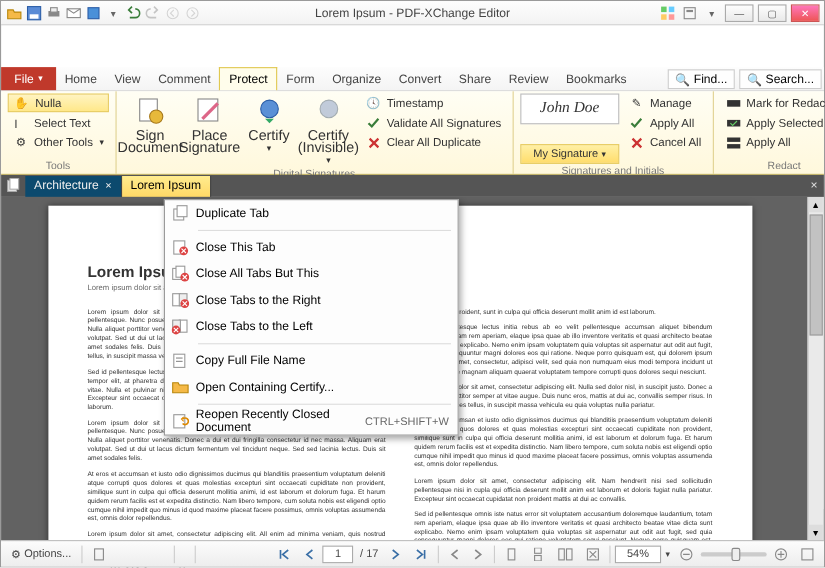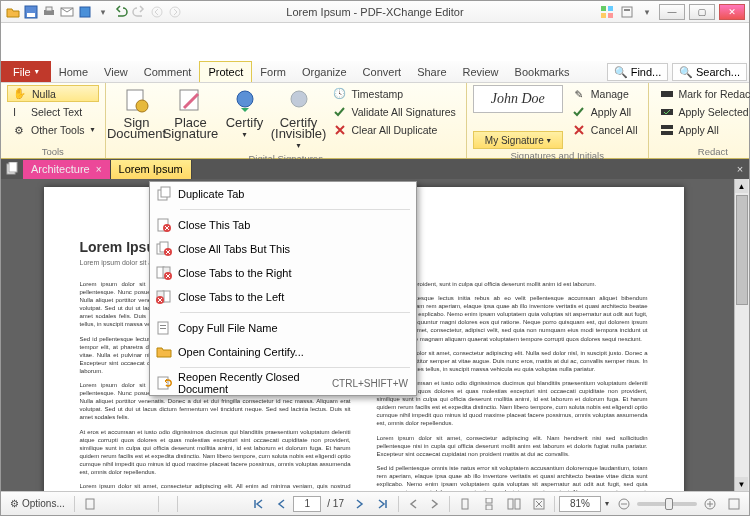--- a/index.html
+++ b/index.html
@@ -33,21 +33,21 @@
 .bigbtn { display: flex; flex-direction: column; align-items: center; justify-content: center; width: 50px; gap: 2px; text-align: center; padding: 2px; cursor: pointer; }
 .bigbtn .lbl { font-size: 13px; line-height: 11px; }
 .ico16 { width: 16px; height: 16px; display: inline-flex; align-items: center; justify-content: center; }
 .ico32 { width: 28px; height: 28px; display: inline-flex; align-items: center; justify-content: center; }
 .sigprev { width: 90px; height: 28px; border: 1px solid #bbb; background: #fff; display: flex; align-items: center; justify-content: center; font-style: italic; font-family: cursive; font-size: 14px; color: #333; }
 .sigbtn { width: 90px; height: 18px; border: 1px solid #e6c95a; background: linear-gradient(#fff0a5,#ffdd6c); display: flex; align-items: center; justify-content: center; font-size: 10px; gap: 3px; cursor: pointer; }
 
 
 .doctabs { height: 20px; background: #555; display: flex; align-items: center; padding-left: 4px; font-size: 11px; color: #ddd; }
 .docicon { width: 14px; height: 14px; margin-right: 4px; }
-.dtab { height: 19px; background: #ec4899; color: #eee; display: flex; align-items: center; padding: 0 8px; border-right: 1px solid #444; cursor: pointer; }
+.dtab { height: 19px; background: #0c4a6e; color: #eee; display: flex; align-items: center; padding: 0 8px; border-right: 1px solid #444; cursor: pointer; }
 .dtab.active { background: linear-gradient(#ffec8f,#ffd866); color: #000; }
 .dtab .x { margin-left: 6px; font-size: 10px; }
 .dtab-close-all { margin-left: auto; width: 18px; color: #ddd; text-align: center; cursor: pointer; }
 
 
 .content { flex: 1; background: #626262; overflow: hidden; position: relative; display: flex; }
 .pagewrap { flex: 1; overflow: hidden; display: flex; justify-content: center; padding: 8px 16px 8px 8px; }
 .page { background: #fff; width: 640px; height: 880px; box-shadow: 0 0 6px rgba(0,0,0,0.5); padding: 30px 36px; font-size: 6px; color: #333; column-count: 2; column-gap: 26px; }
 .page h1 { font-size: 14px; font-weight: bold; margin-bottom: 4px; column-span: all; }
 .page .sub { font-size: 7px; color: #666; margin-bottom: 14px; column-span: all; }
@@ -565,21 +565,21 @@
           <rect x="8" y="1" width="5" height="10" fill="none" stroke="#888"></rect>
         </svg>
       </div>
     <div class="sbtn">
         <svg width="12" height="12">
           <rect x="1" y="1" width="10" height="10" fill="none" stroke="#888"></rect>
           <path d="M3 3l6 6M9 3l-6 6" stroke="#888"></path>
         </svg>
       </div>
     <div class="sdiv"></div>
-    <div class="zoombox">81%</div>
+    <div class="zoombox">54%</div>
     <span style="font-size:8px;padding:0 2px">▾</span>
     <div class="sbtn">
         <svg width="12" height="12">
           <circle cx="6" cy="6" r="5" fill="none" stroke="#888"></circle>
           <path d="M3 6h6" stroke="#888"></path>
         </svg>
       </div>
     <div class="slider">
         <div class="knob"></div>
       </div>

